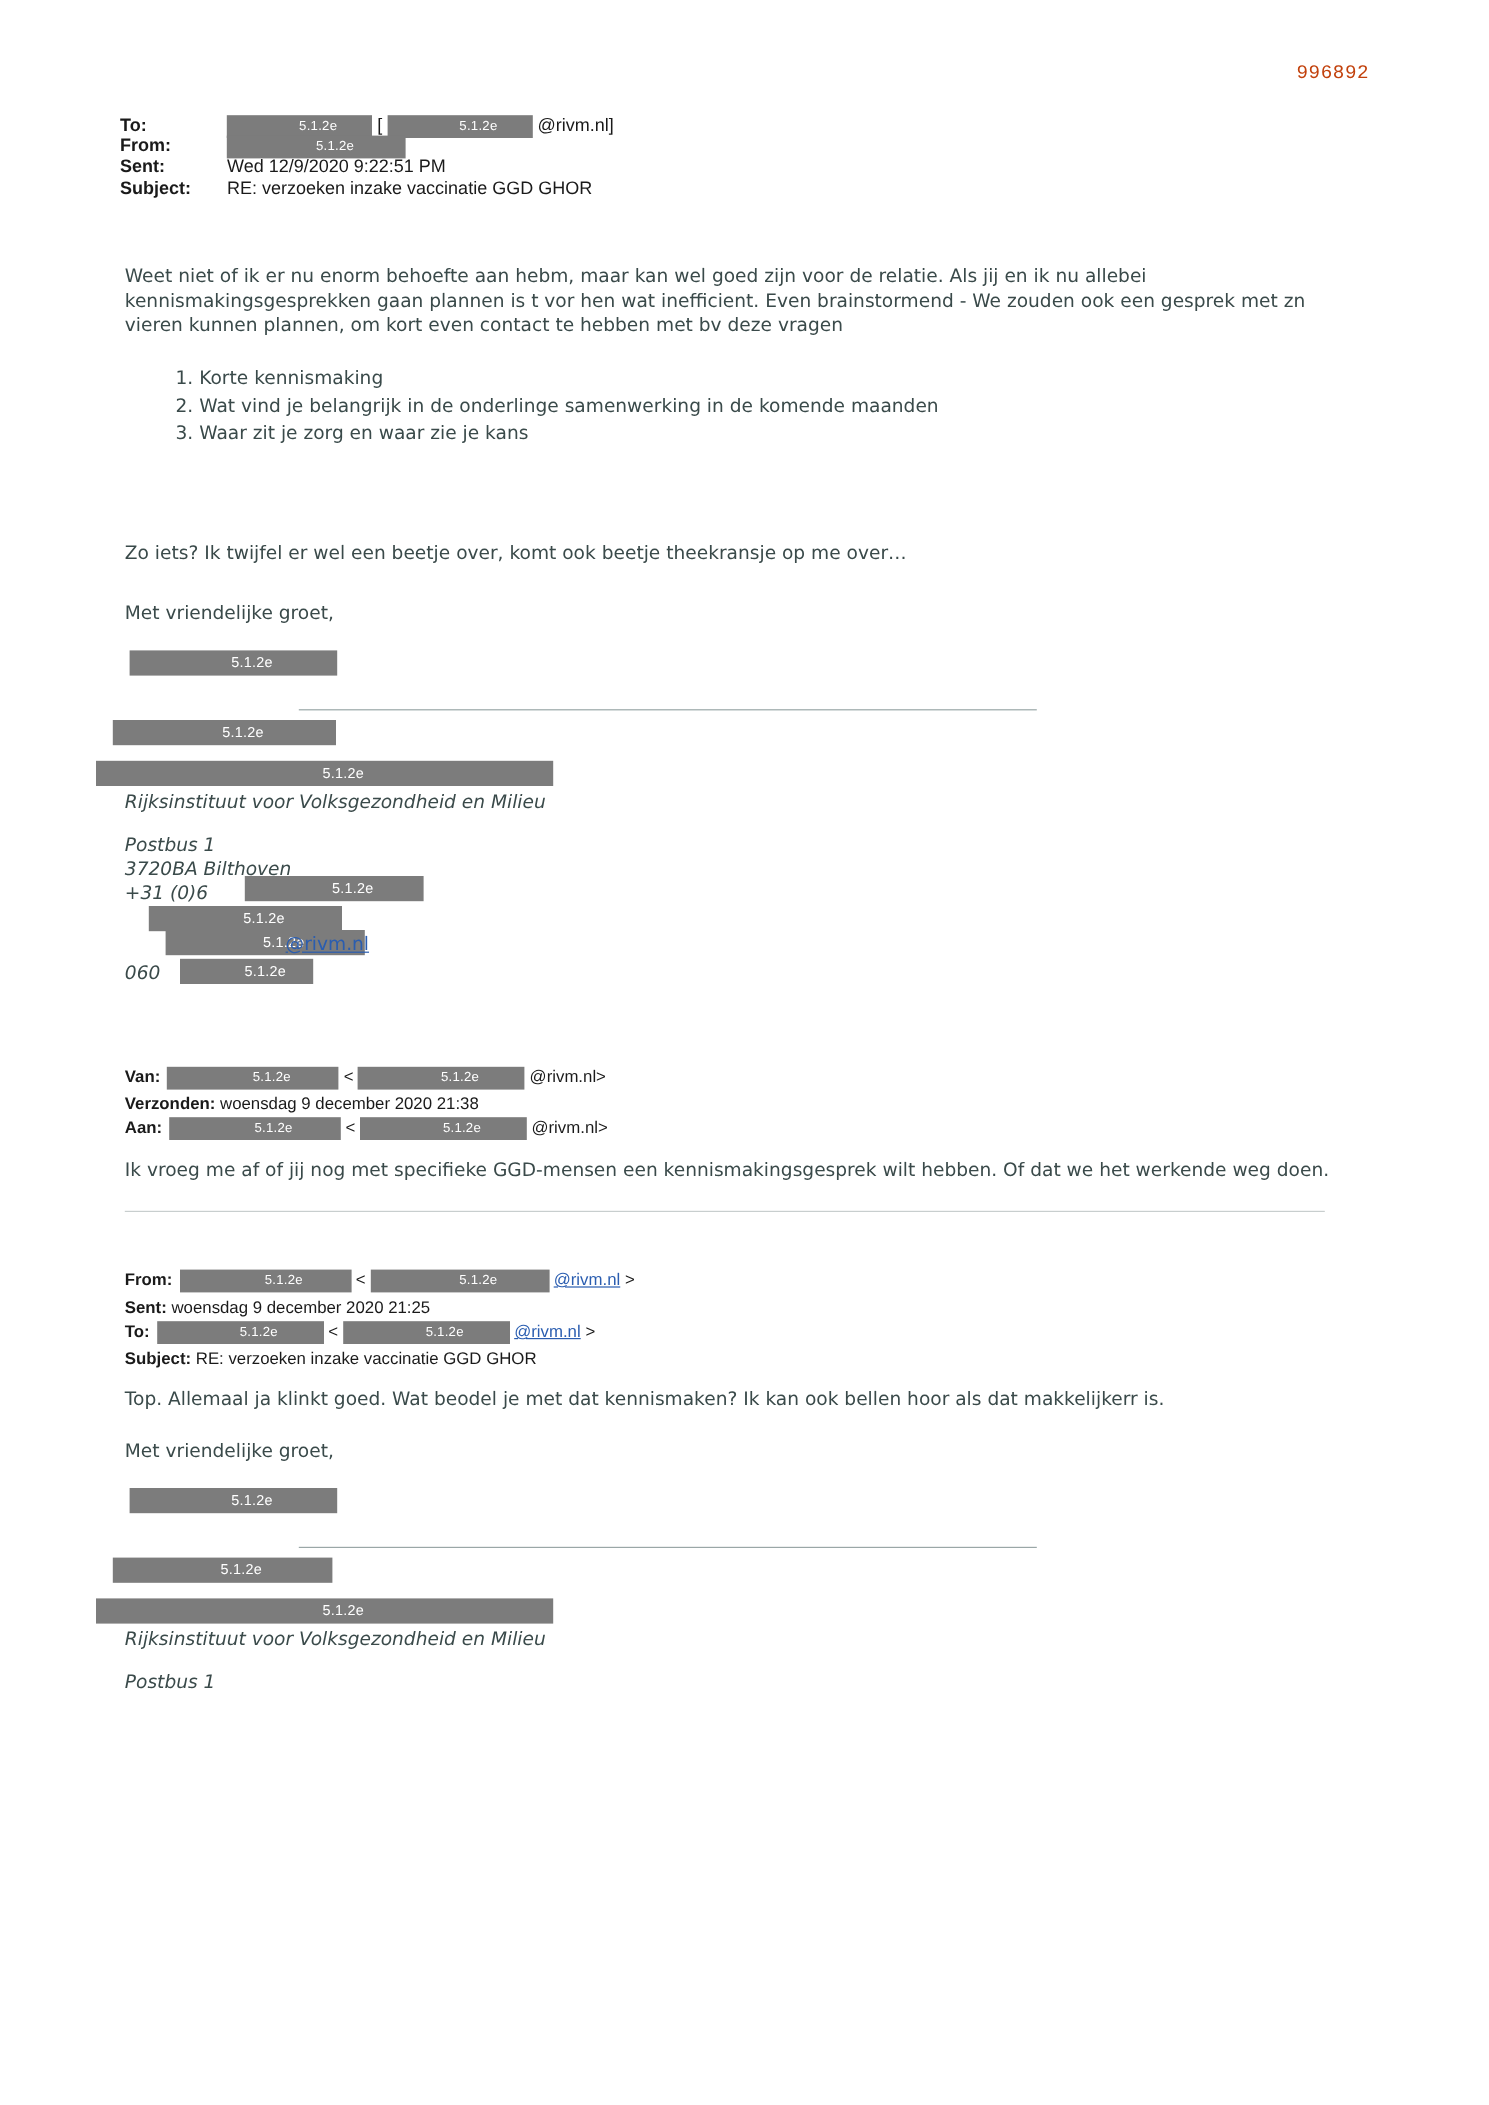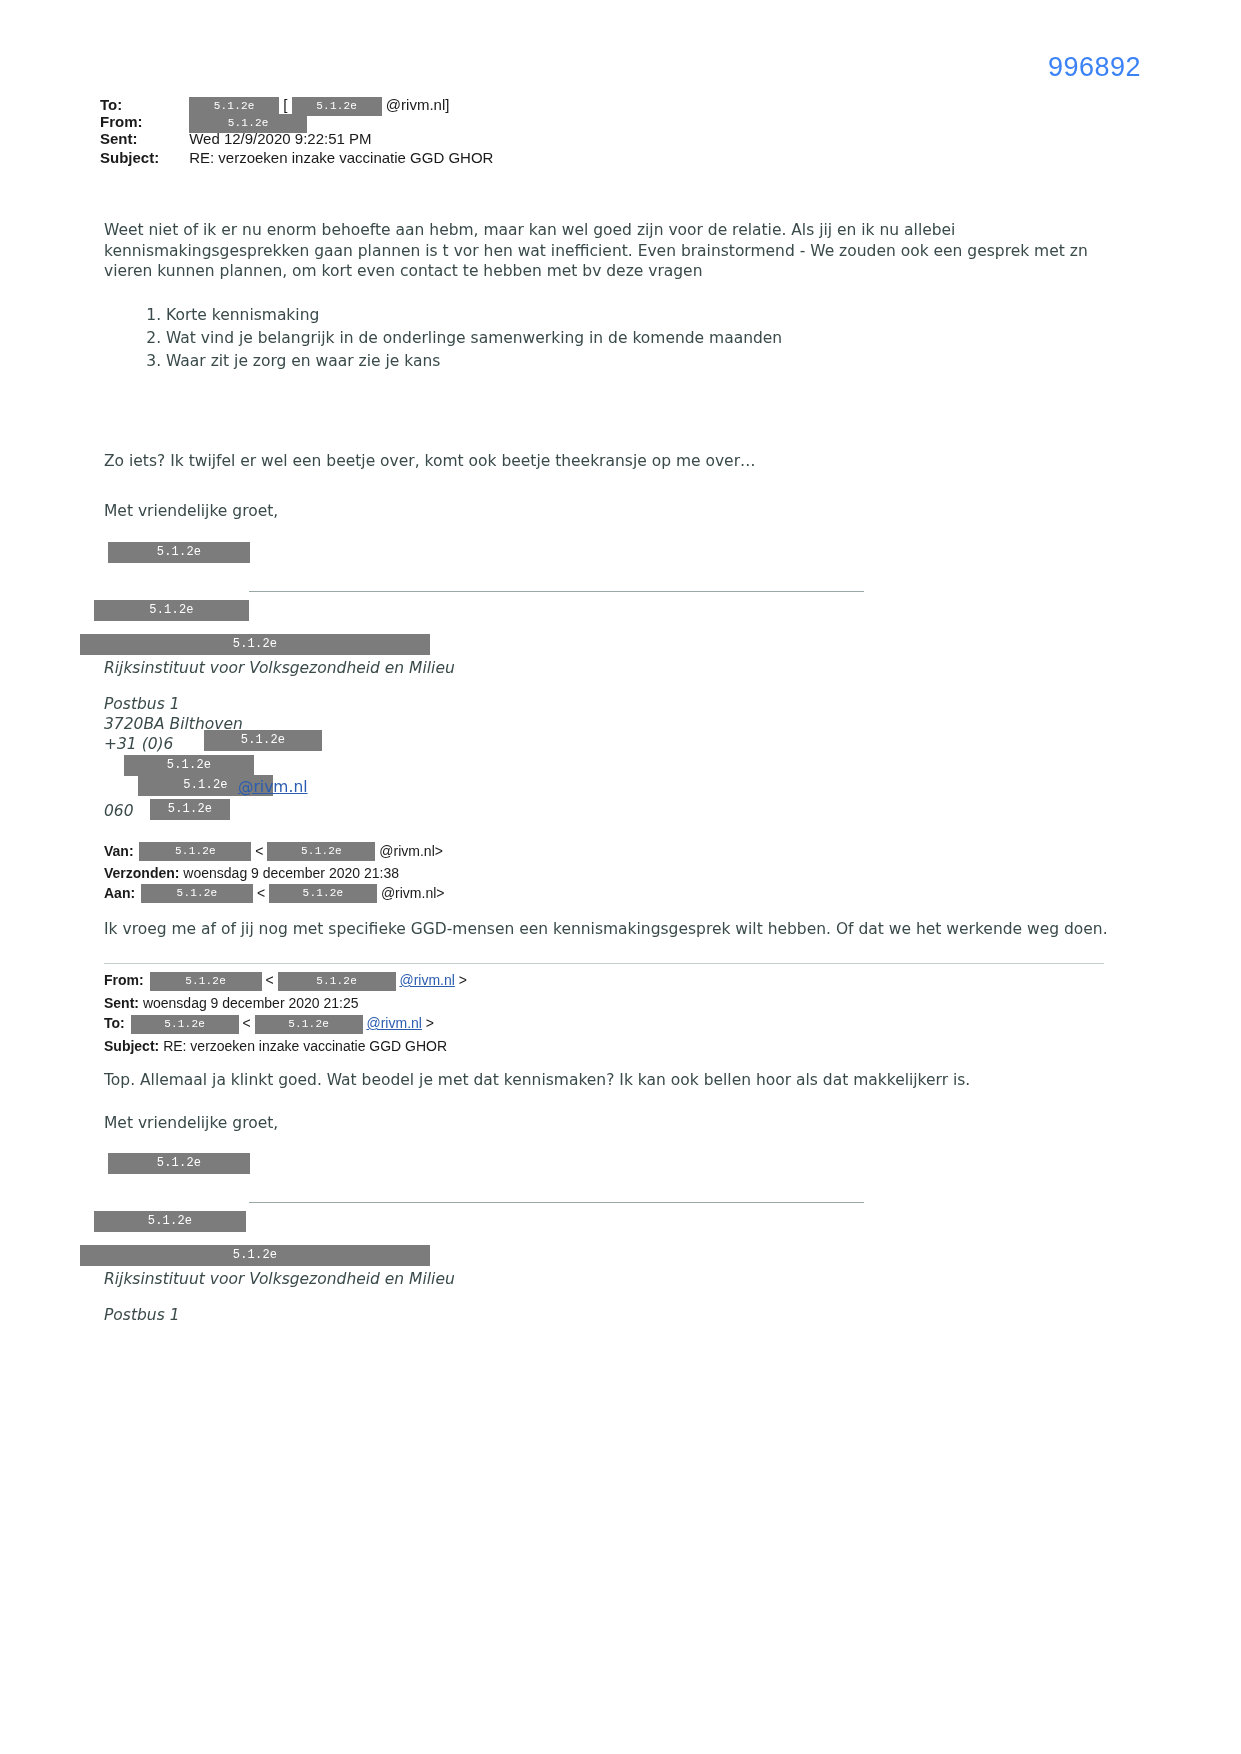--- a/index.html
+++ b/index.html
@@ -17,38 +17,39 @@
   }
   .page {
     position: relative;
     width: 1241px;
     height: 1754px;
   }
   .doc-number {
     position: absolute;
     top: 52px;
     right: 100px;
-    font-family: Liberation Sans, sans-serif;
-    font-size: 27px;
-    color: #3b82f6;
+    font-family: Liberation Mono, monospace;
+    font-size: 16px;
+    color: #c2410c;
     letter-spacing: 0.5px;
   }
 
   
   .red {
     display: inline-block;
     background: #7c7c7c;
     color: #ffffff;
-    font-family: Liberation Mono, monospace;
+    font-family: Liberation Sans, sans-serif;
     font-size: 11px;
     text-align: center;
     vertical-align: middle;
     line-height: 19px;
     height: 19px;
     letter-spacing: 0.2px;
+    padding-left: 31px;
   }
   .red.tall { line-height: 21px; height: 21px; font-size: 12px; }
 
   
   .hdr {
     position: absolute;
     left: 100px;
     top: 96px;
     width: 900px;
     font-family: "Liberation Sans", sans-serif;
@@ -110,20 +111,21 @@
     text-decoration: underline;
   }
 
   
   .quote-hdr {
     font-family: "Liberation Sans", sans-serif;
     font-size: 14px;
     color: #1a1a1a;
     line-height: 21px;
     white-space: nowrap;
+    margin-top: 46px;
   }
   .quote-hdr b { font-weight: bold; }
   .hr-thin {
     border-top: 1px solid #c8cece;
     margin: 6px 0 6px 0;
     width: 1000px;
   }
   .quote-body {
     font-size: 15.5px;
     line-height: 20.5px;

